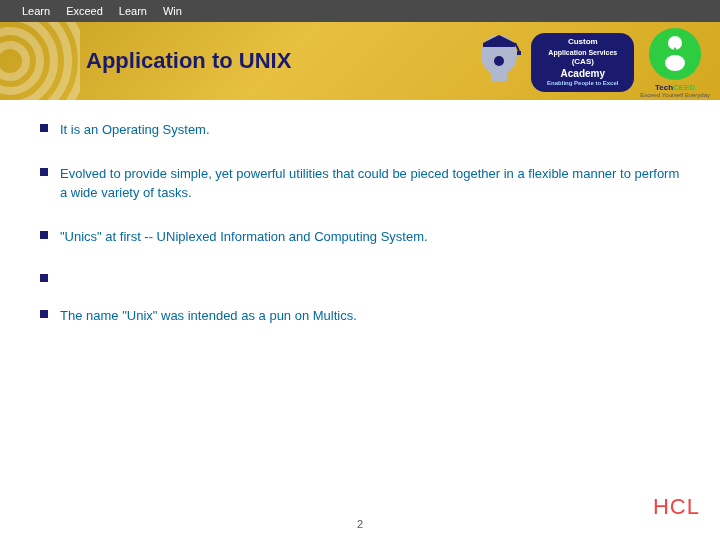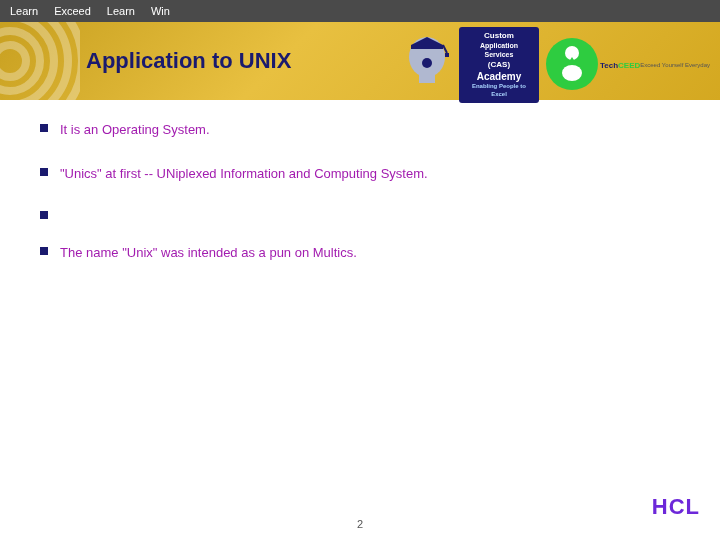--- a/index.html
+++ b/index.html
@@ -10,21 +10,21 @@
       background: #ffffff;
       overflow: hidden;
     }
 
     
     .menu-bar {
       background: #4a4a4a;
       height: 22px;
       display: flex;
       align-items: center;
-      padding: 0 10px;
+      padding: 0 22px;
       gap: 16px;
     }
     .menu-item {
       color: #ffffff;
       font-size: 11px;
       cursor: pointer;
     }
 
     
     .header {
@@ -53,24 +53,24 @@
       align-items: center;
       gap: 6px;
     }
 
     .cas-logo {
       background: #1a1a6e;
       color: #ffffff;
       font-size: 7px;
       font-weight: bold;
       padding: 4px 6px;
-      border-radius: 3px;
+      border-radius: 14px;
       text-align: center;
       line-height: 1.3;
-      width: 80px;
+      width: 103px;
     }
 
     
     .content {
       padding: 20px 40px 10px 40px;
       background: #ffffff;
     }
 
     .bullet-item {
       display: flex;
@@ -82,21 +82,21 @@
       width: 8px;
       height: 8px;
       background: #1a1a6e;
       margin-top: 4px;
       margin-right: 12px;
       flex-shrink: 0;
     }
 
     .bullet-text {
       font-size: 13px;
-      color: #a21caf;
+      color: #0369a1;
       line-height: 1.5;
     }
 
     
     .footer {
       position: absolute;
       bottom: 10px;
       width: 720px;
       display: flex;
       justify-content: center;
@@ -107,22 +107,22 @@
       font-size: 11px;
       color: #555;
       text-align: center;
     }
 
     .hcl-logo {
       position: absolute;
       bottom: 10px;
       right: 20px;
       font-size: 22px;
-      font-weight: bold;
-      color: #6d28d9;
+      font-weight: normal;
+      color: #ef4444;
       letter-spacing: 1px;
     }
 
     
     .deco-svg {
       position: absolute;
       left: 0;
       top: 0;
     }
 
@@ -165,21 +165,21 @@
     </svg>
 
     <div class="cas-logo">
       <div style="font-size:8px; font-weight:bold;">Custom</div>
       <div style="font-size:7px;">Application Services</div>
       <div style="font-size:8px; font-weight:bold;">(CAS)</div>
       <div style="font-size:10px; font-weight:bold;">Academy</div>
       <div style="font-size:6px; color:#aad4ff;">Enabling People to Excel</div>
     </div>
 
-    <div style="display:flex; flex-direction:row; align-items:center;text-align:center;">
+    <div style="display:flex; flex-direction:column; align-items:center;text-align:center;">
       <svg width="55" height="55" viewBox="0 0 55 55">
 
         <circle cx="27" cy="27" r="26" fill="#2ecc40"></circle>
 
         <circle cx="27" cy="16" r="7" fill="white"></circle>
         <ellipse cx="27" cy="36" rx="10" ry="8" fill="white"></ellipse>
 
         <polygon points="27,20 22,28 32,28" fill="#2ecc40"></polygon>
       </svg>
       <div style="font-size:8px; font-weight:bold; color:#1a1a6e; margin-top:1px;">Tech<span style="color:#2ecc40;">CEED</span></div>
@@ -188,20 +188,24 @@
   </div>
 </div>
 
 <div class="content">
 
   <div class="bullet-item">
     <div class="bullet-square"></div>
     <span class="bullet-text">It is an Operating System.</span>
   </div>
 
+  <div class="bullet-item">
+    <div class="bullet-square"></div>
+    <span class="bullet-text">Evolved  to provide simple, yet powerful utilities that could be pieced together in a flexible manner to perform a wide variety of tasks.</span>
+  </div>
 
   <div class="bullet-item">
     <div class="bullet-square"></div>
     <span class="bullet-text">"Unics" at first -- UNiplexed Information and Computing System.</span>
   </div>
 
   <div class="bullet-item">
     <div class="bullet-square"></div>
   </div>
 

